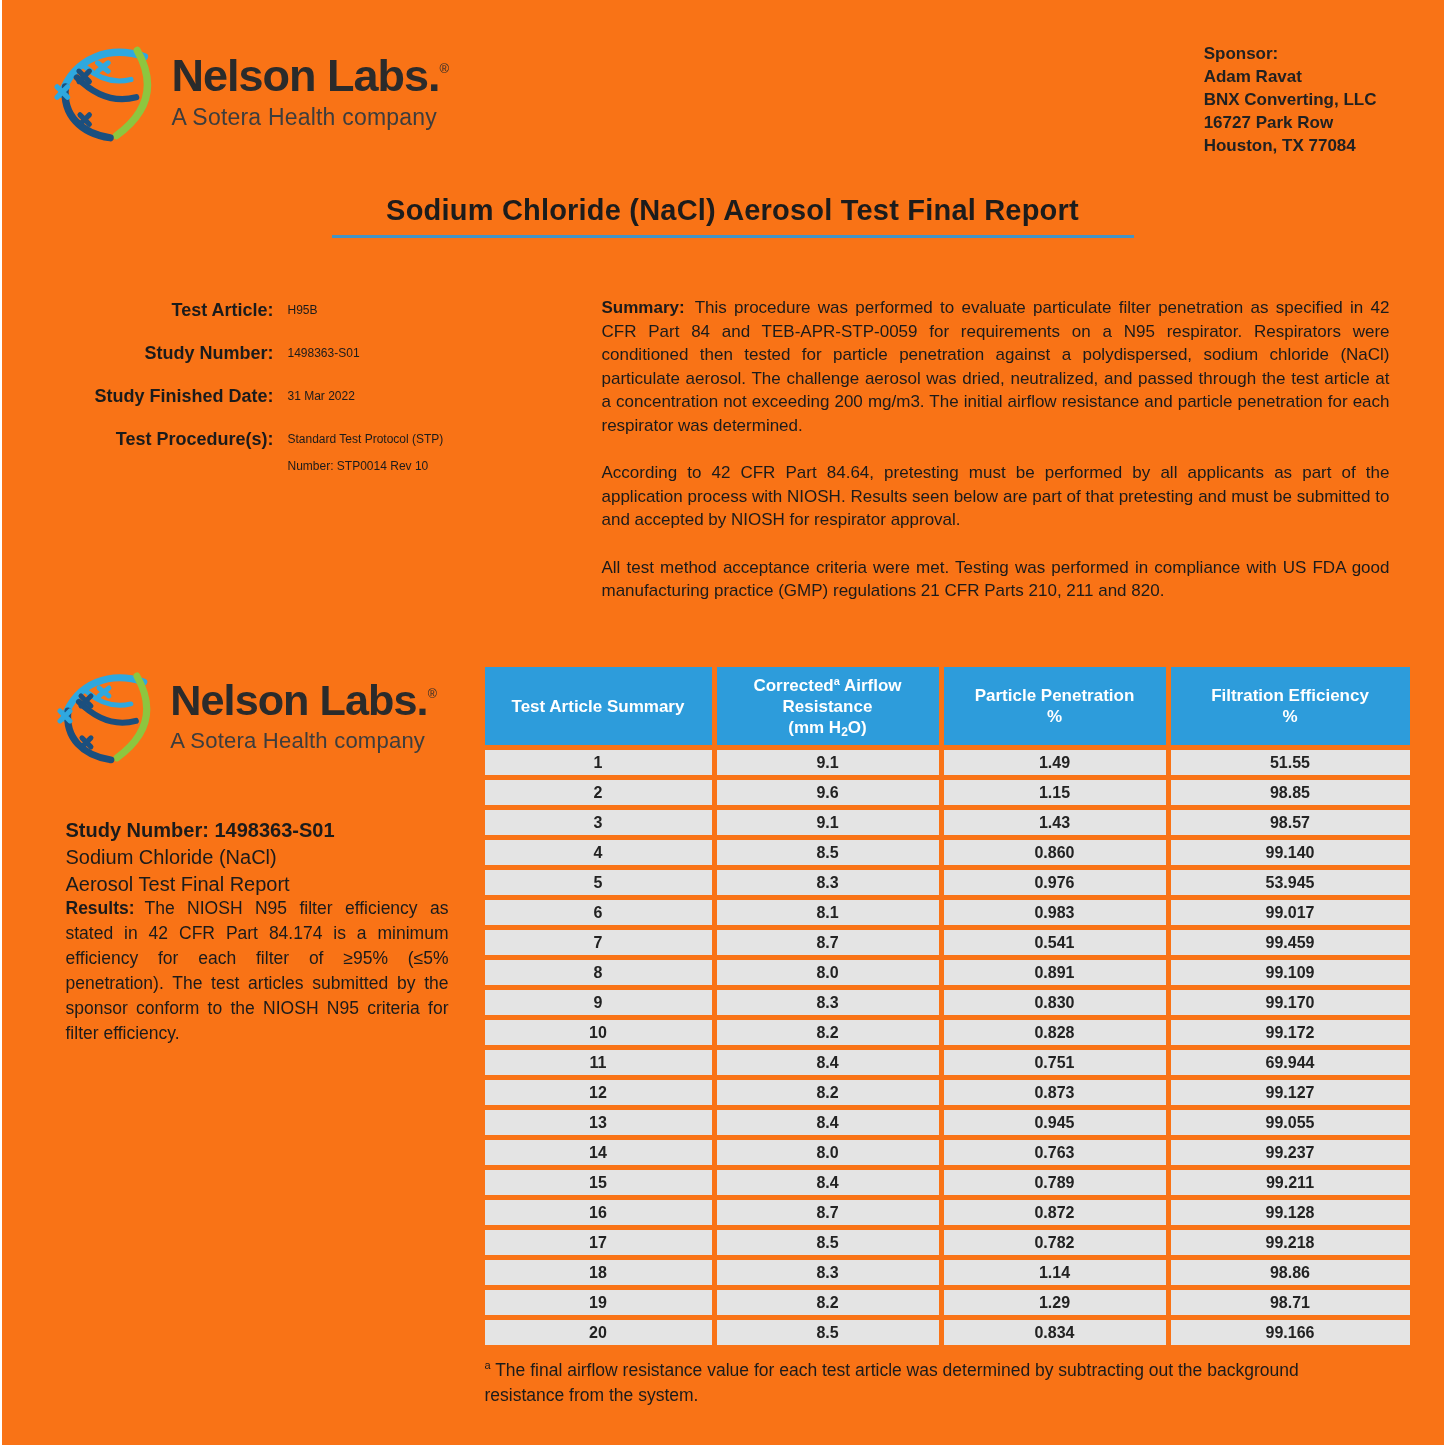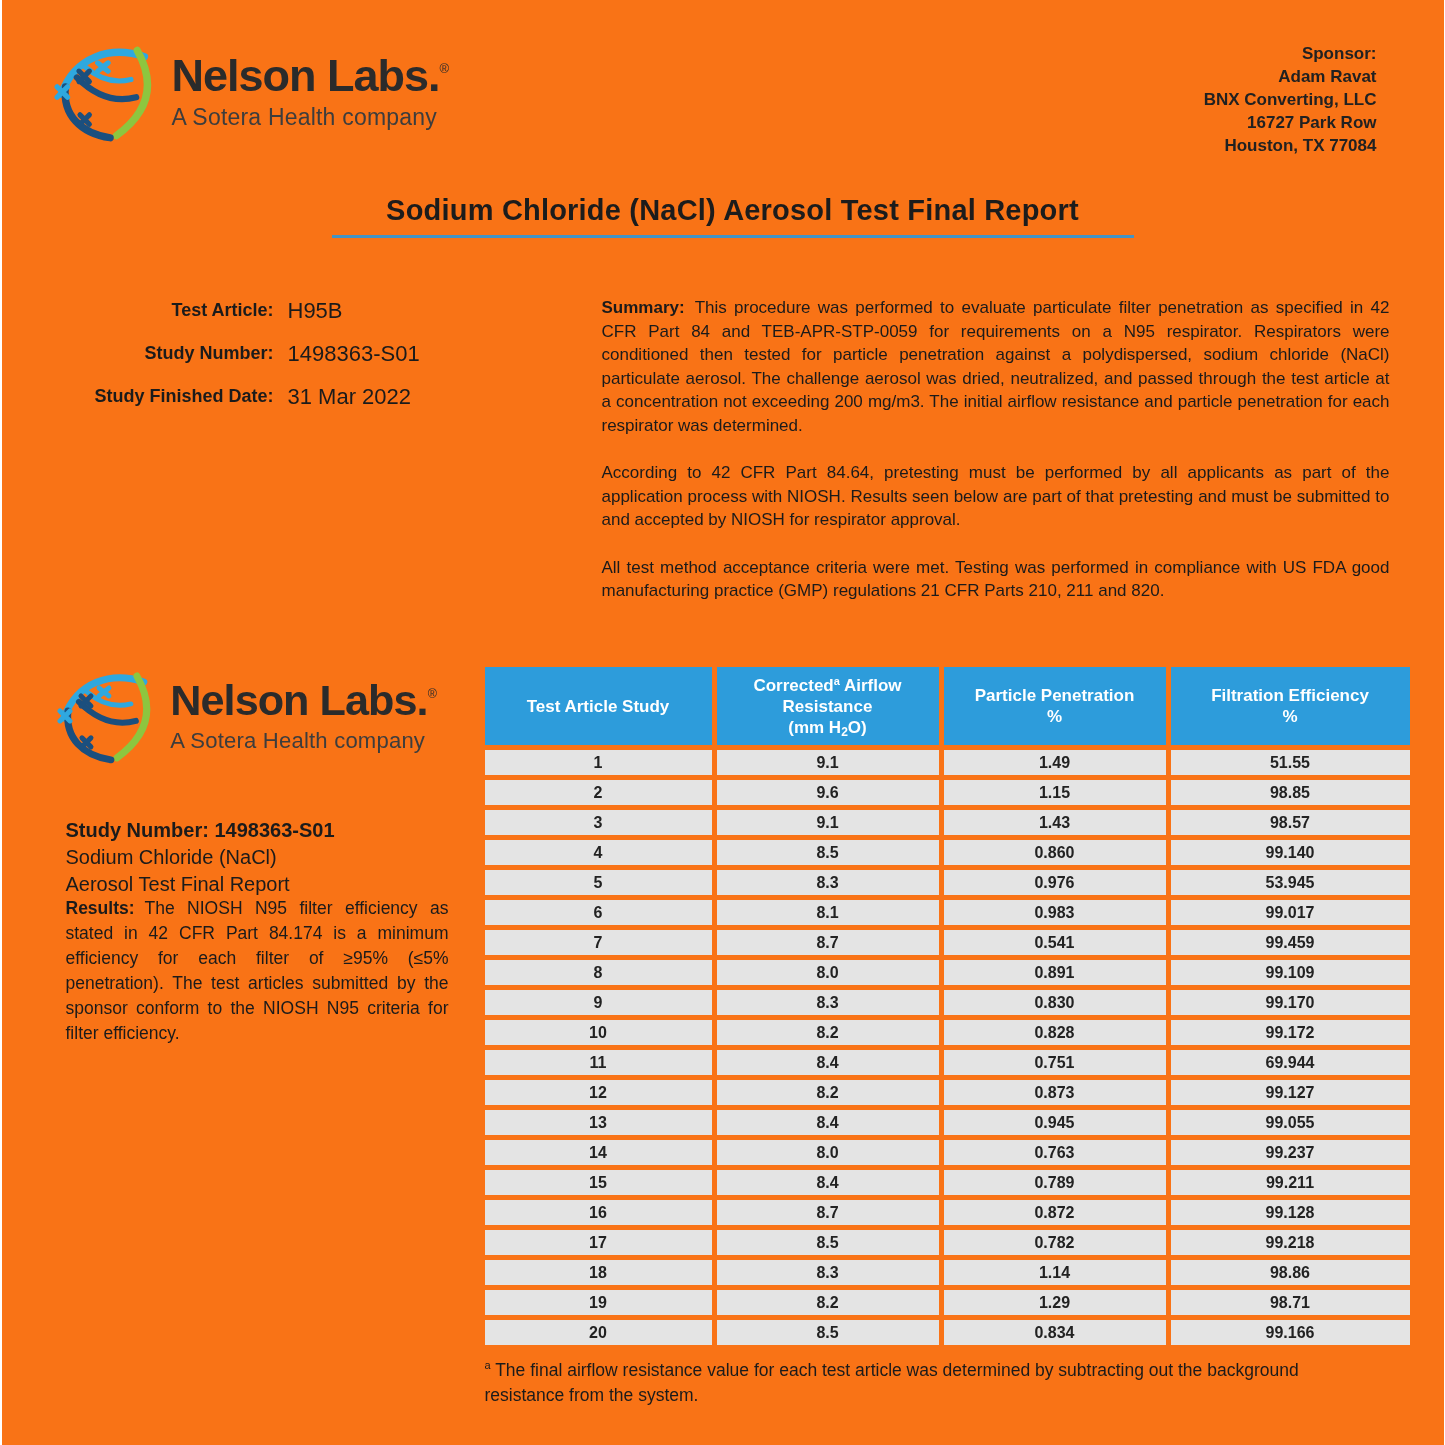--- a/index.html
+++ b/index.html
@@ -11,32 +11,32 @@
   .logo { position:absolute; display:flex; align-items:center; gap:14px; }
   .logo-1 { left:52px; top:40px; }
   .logo-2 { left:55px; top:666px; transform:scale(.96); transform-origin:top left; }
   .logo-mark { width:104px; height:104px; flex:0 0 auto; }
   .logo-text { display:flex; flex-direction:column; }
   .logo-name { font-size:45px; font-weight:bold; color:#2b2b2b; letter-spacing:-1px; line-height:1; }
   .logo-name sup { font-size:13px; font-weight:normal; vertical-align:18px; }
   .logo-tagline { font-size:23px; color:#3d3d3d; margin-top:6px; letter-spacing:.2px; }
 
   
-  .sponsor { position:absolute; right:67px; top:42px; text-align:right; font-weight:bold; font-size:17px; line-height:23px; color:#212121; }
+  .sponsor { position:absolute; right:67px; top:42px; font-weight:bold; font-size:17px; line-height:23px; color:#212121; }
 
   
   .title-wrap { position:absolute; left:330px; top:194px; width:802px; text-align:center; }
   .report-title { font-size:29px; font-weight:bold; color:#1c1c1c; letter-spacing:.2px; }
   .title-underline { margin-top:8px; height:3px; background:#4493c4; width:100%; }
 
   
   .meta { position:absolute; left:60px; top:297px; width:510px; }
   .meta-row { display:flex; margin-bottom:16px; }
   .meta-label { width:212px; text-align:right; font-weight:bold; font-size:18px; line-height:27px; flex:0 0 auto; color:#1b1b1b; }
-  .meta-value { margin-left:14px; font-size:22px; line-height:27px; white-space:pre-line; color:#1b1b1b; }
+  .meta-value { margin-left:14px; font-size:12px; line-height:27px; white-space:pre-line; color:#1b1b1b; }
 
   
   .summary { position:absolute; left:600px; top:296px; width:788px; }
   .summary p { font-size:17px; line-height:23.5px; text-align:justify; margin-bottom:24px; color:#1b1b1b; }
   .inline-label { font-weight:bold; margin-right:10px; }
 
   
   .study-info { position:absolute; left:64px; top:817px; font-size:20px; line-height:27px; color:#1b1b1b; }
   .study-info .study-number { font-weight:bold; }
   .results { position:absolute; left:64px; top:896px; width:383px; font-size:17.5px; line-height:25px; text-align:justify; color:#1b1b1b; }
@@ -110,20 +110,25 @@
         <div class="meta-label">Study Number:</div>
         <div class="meta-value">1498363-S01</div>
       </div>
 
       <div class="meta-row">
         <div class="meta-label">Study Finished Date:</div>
         <div class="meta-value">31 Mar 2022</div>
       </div>
 
 
+      <div class="meta-row">
+        <div class="meta-label">Test Procedure(s):</div>
+        <div class="meta-value">Standard Test Protocol (STP)
+Number: STP0014 Rev 10</div>
+      </div>
 
     </div>
 
   <div class="summary">
     <p><span class="inline-label">Summary:</span><span>This procedure was performed to evaluate particulate filter penetration as specified in 42 CFR Part 84 and TEB-APR-STP-0059 for requirements on a N95 respirator. Respirators were conditioned then tested for particle penetration against a polydispersed, sodium chloride (NaCl) particulate aerosol.  The challenge aerosol was dried, neutralized, and passed through the test article at a concentration not exceeding 200 mg/m3.  The initial airflow resistance and particle penetration for each respirator was determined.</span></p>
     <p>According to 42 CFR Part 84.64, pretesting must be performed by all applicants as part of the application process with NIOSH. Results seen below are part of that pretesting and must be submitted to and accepted by NIOSH for respirator approval.</p>
     <p>All test method acceptance criteria were met. Testing was performed in compliance with US FDA good manufacturing practice (GMP) regulations 21 CFR Parts 210, 211 and 820.</p>
   </div>
 
   <div class="logo logo-2">
@@ -156,21 +161,21 @@
     <div class="study-number">Study Number: 1498363-S01</div>
     <div style="white-space:pre-line;">Sodium Chloride (NaCl)
 Aerosol Test Final Report</div>
   </div>
 
   <div class="results">
     <span class="inline-label">Results:</span><span>The NIOSH N95 filter efficiency as stated in 42 CFR Part 84.174 is a minimum efficiency for each filter of ≥95% (≤5% penetration).  The test articles submitted by the sponsor conform to the NIOSH N95 criteria for filter efficiency.</span>
   </div>
 
   <div class="data-table">
-    <div class="th">Test Article Study</div>
+    <div class="th">Test Article Summary</div>
     <div class="th"><span><span>Corrected</span><sup>a</sup><span> Airflow</span><br><span>Resistance</span><br><span>(mm H</span><sub>2</sub><span>O)</span></span></div>
     <div class="th">Particle Penetration
 %</div>
     <div class="th">Filtration Efficiency
 %</div>
 
       <div class="td">1</div>
       <div class="td">9.1</div>
       <div class="td">1.49</div>
       <div class="td">51.55</div>

